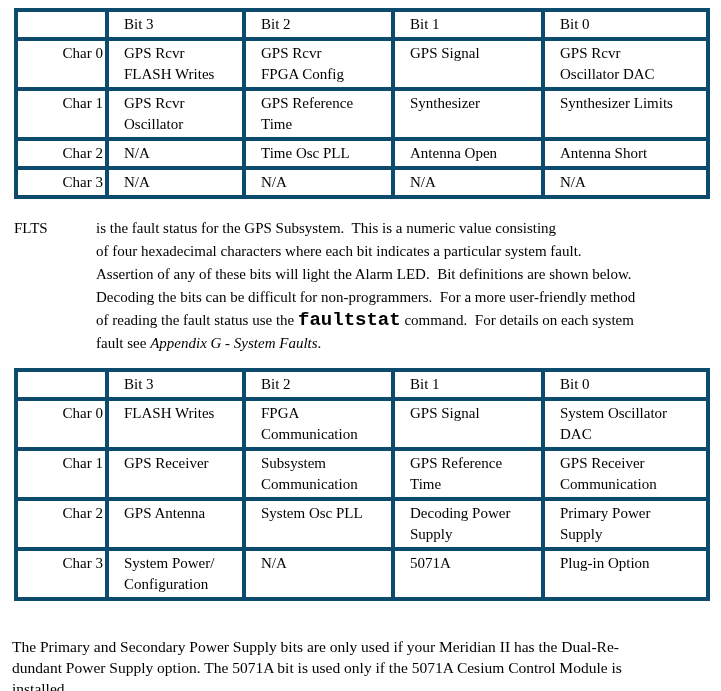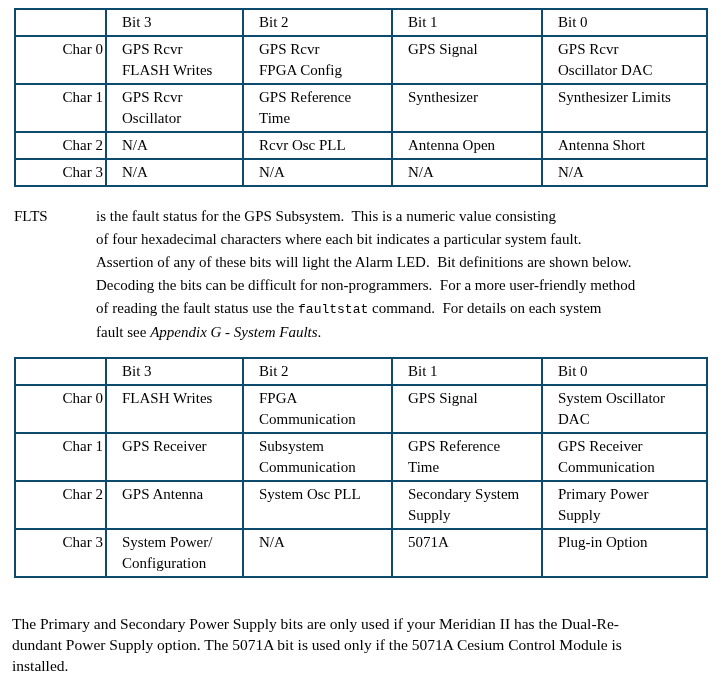--- a/index.html
+++ b/index.html
@@ -15,21 +15,21 @@
     font-size: 15px;
     overflow: hidden;
   }
   table.fault-table {
     border-collapse: collapse;
     table-layout: fixed;
     margin-left: 14px;
     width: 692px;
   }
   table.fault-table td {
-    border: 2px solid #0c4a6e;
+    border: 4px solid #0c4a6e;
     vertical-align: top;
     text-align: left;
     padding: 2px 4px 2px 15px;
     line-height: 21px;
     white-space: pre-line;
     font-size: 15px;
     overflow: hidden;
   }
   table.fault-table td.char-col {
     text-align: right;
@@ -47,22 +47,22 @@
     line-height: 23px;
   }
   .flts-lines {
     line-height: 23px;
     white-space: pre-wrap;
     width: 625px;
   }
   .flts-line { min-height: 23px; }
   .code {
     font-family: "Liberation Mono", monospace;
-    font-weight: normal;
-    font-size: 13px;
+    font-weight: bold;
+    font-size: 19px;
   }
   .bold-italic {
     font-weight: normal;
     font-style: italic;
   }
   .footnote {
     margin: 35px 6px 0 12px;
     line-height: 21px;
     white-space: pre-line;
     font-size: 15.5px;
@@ -102,21 +102,21 @@
         <td>GPS Rcvr
 Oscillator</td>
         <td>GPS Reference
 Time</td>
         <td>Synthesizer</td>
         <td>Synthesizer Limits</td>
       </tr>
       <tr>
         <td class="char-col">Char 2</td>
         <td>N/A</td>
-        <td>Rcvr Osc PLL</td>
+        <td>Time Osc PLL</td>
         <td>Antenna Open</td>
         <td>Antenna Short</td>
       </tr>
       <tr>
         <td class="char-col">Char 3</td>
         <td>N/A</td>
         <td>N/A</td>
         <td>N/A</td>
         <td>N/A</td>
       </tr>
@@ -160,21 +160,21 @@
 Communication</td>
         <td>GPS Reference
 Time</td>
         <td>GPS Receiver
 Communication</td>
       </tr>
       <tr>
         <td class="char-col">Char 2</td>
         <td>GPS Antenna</td>
         <td>System Osc PLL</td>
-        <td>Secondary System
+        <td>Decoding Power
 Supply</td>
         <td>Primary Power
 Supply</td>
       </tr>
       <tr>
         <td class="char-col">Char 3</td>
         <td>System Power/
 Configuration</td>
         <td>N/A</td>
         <td>5071A</td>

